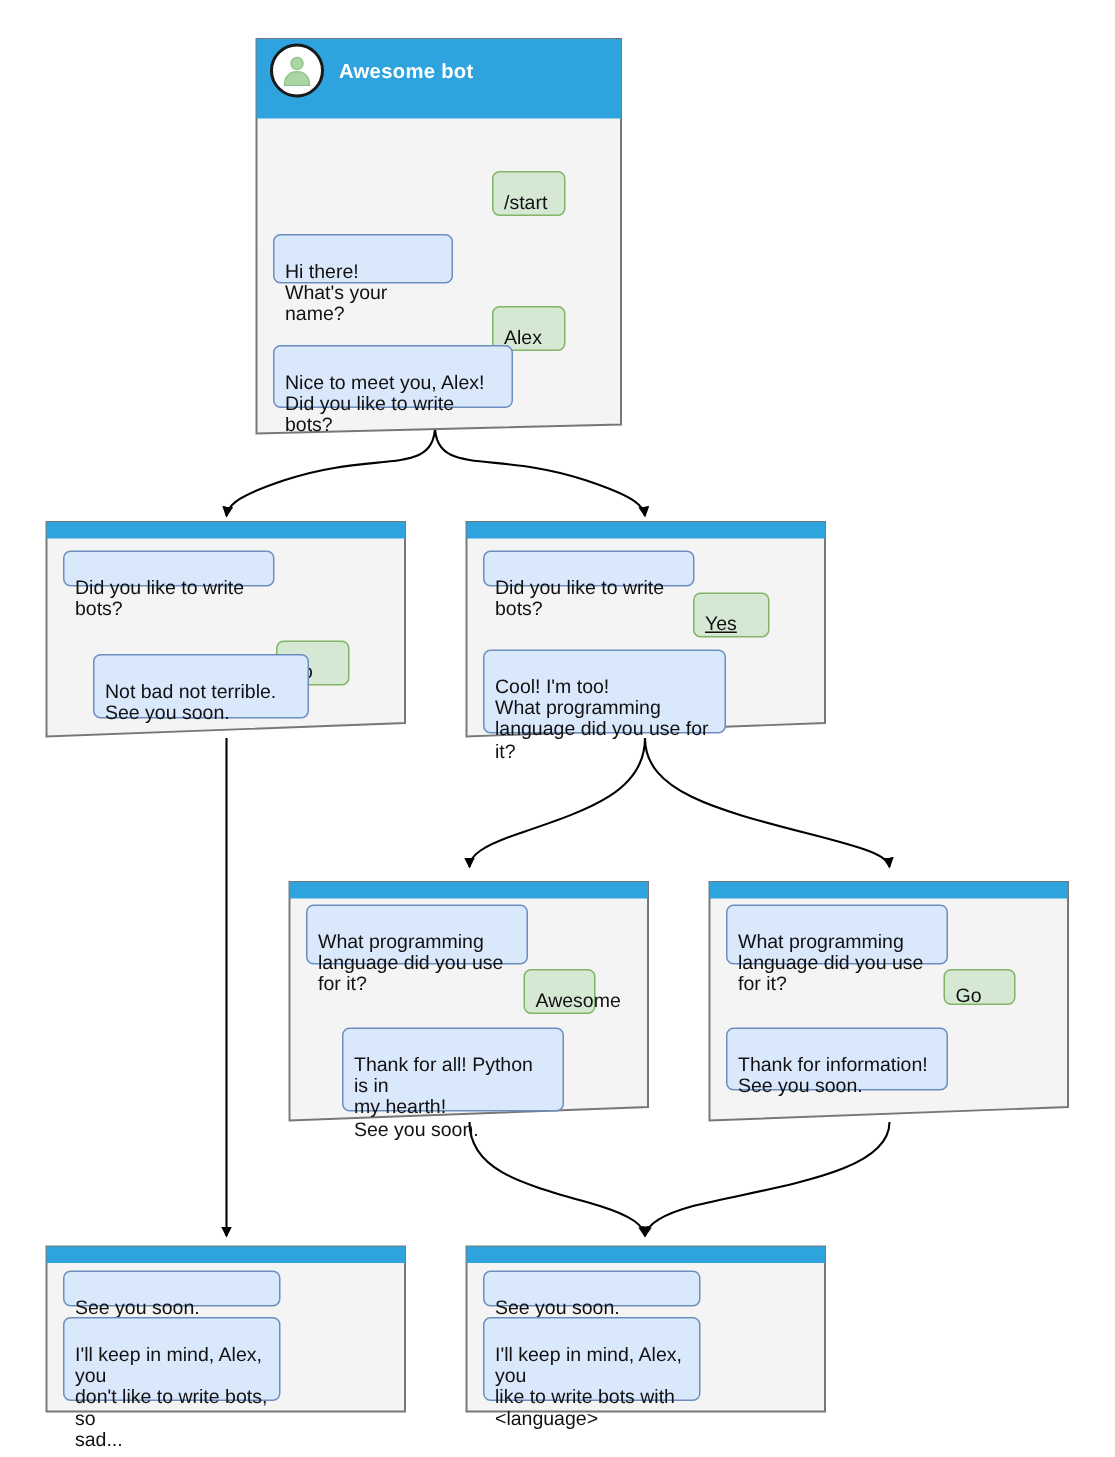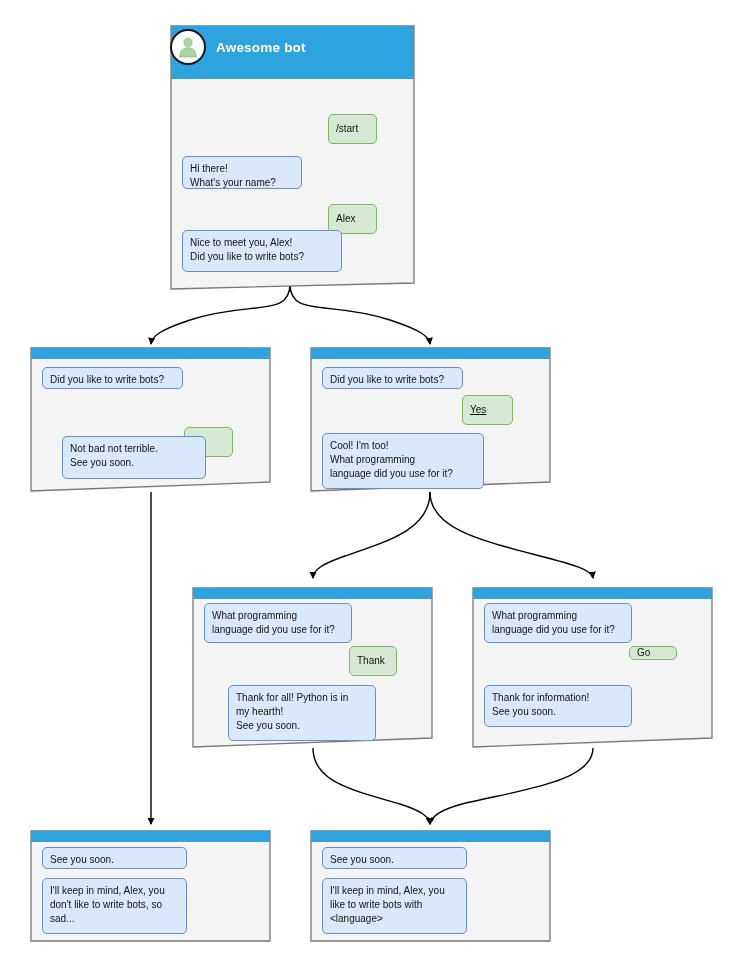--- a/index.html
+++ b/index.html
@@ -53,24 +53,24 @@
   }
   .avatar svg { display: block; }
 
   .msgs {
     position: absolute;
     left: 0; width: 100%;
   }
   .bubble {
     position: absolute;
     border-radius: 5px;
-    font-size: 10px;
+    font-size: 13px;
     line-height: 14.2px;
     color: #111111;
-    padding: 5px 7px 5px 7px;
+    padding: 17px 7px 5px 7px;
     white-space: pre-line;
   }
   .bubble.bot {
     background: #dae8fc;
     border: 1px solid #6c8ebf;
     left: 12px;
   }
   .bubble.user {
     background: #d5e8d4;
     border: 1px solid #82b366;
@@ -103,21 +103,21 @@
 
     <path d="M 593 748 C 593 782 520 790 462 804 C 440 810 431 817 430 824" fill="none" stroke="#000000" stroke-width="1.4" marker-end="url(#arrow)"></path>
   </svg>
 
   <div class="card" style="left:170px; top:25px; width:245px; height:265px;">
     <svg class="card-shape" viewBox="0 0 245 265" preserveAspectRatio="none">
       <polygon points="1,1 244,1 244,258 1,264" fill="#f4f4f4" stroke="#777777" stroke-width="1.3"></polygon>
       <rect x="1" y="1" width="243" height="53" fill="#2fa3dd"></rect>
     </svg>
     <div class="card-inner">
-      <div class="card-header" style="height:44px; ">
+      <div class="card-header" style="height:44px; padding-left:10px;">
         <div class="avatar">
           <svg width="24" height="24" viewBox="0 0 24 24">
             <circle cx="12" cy="7.4" r="4.1" fill="#a9d6a2" stroke="#8dc088" stroke-width="0.8"></circle>
             <path d="M3.6 22 C3.6 15.6 7.4 12.8 12 12.8 C16.6 12.8 20.4 15.6 20.4 22 Z" fill="#a9d6a2" stroke="#8dc088" stroke-width="0.8"></path>
           </svg>
         </div>
         <span class="card-title">Awesome bot</span>
       </div>
 
       <div class="msgs" style="top:53px;">
@@ -173,21 +173,21 @@
       <polygon points="1,1 240,1 240,151 1,160" fill="#f4f4f4" stroke="#777777" stroke-width="1.3"></polygon>
       <rect x="1" y="1" width="239" height="11" fill="#2fa3dd"></rect>
     </svg>
     <div class="card-inner">
       <div class="card-header" style="height:11px; padding-left:10px;">
         <span class="card-title"></span>
       </div>
       <div class="msgs" style="top:11px;">
         <div class="bubble bot" style="top:5px; width:148px; height:40px;">What programming
 language did you use for it?</div>
-        <div class="bubble user" style="left:auto; right:36px; top:48px; width:48px; height:30px;">Thank</div>
+        <div class="bubble user" style="left:auto; right:36px; top:48px; width:48px; height:30px;">Awesome</div>
         <div class="bubble bot" style="top:87px; width:148px; height:56px;margin-left:24px;">Thank for all! Python is in
 my hearth!
 See you soon.</div>
       </div>
     </div>
   </div>
 
   <div class="card" style="left:472px; top:587px; width:241px; height:161px;">
     <svg class="card-shape" viewBox="0 0 241 161" preserveAspectRatio="none">
       <polygon points="1,1 240,1 240,151 1,160" fill="#f4f4f4" stroke="#777777" stroke-width="1.3"></polygon>

